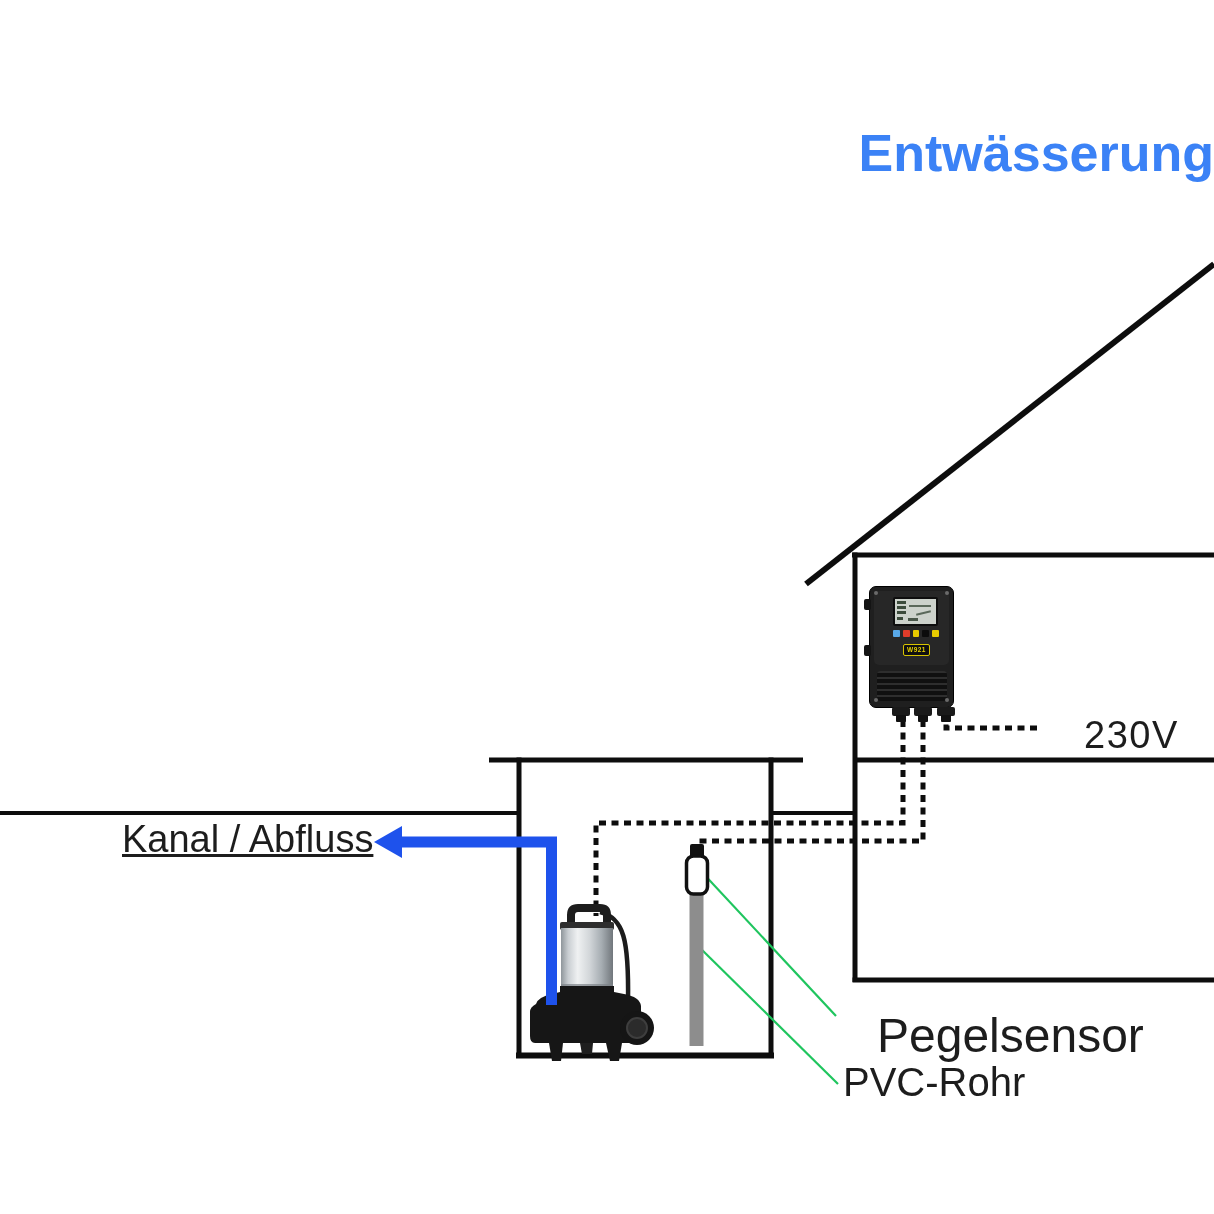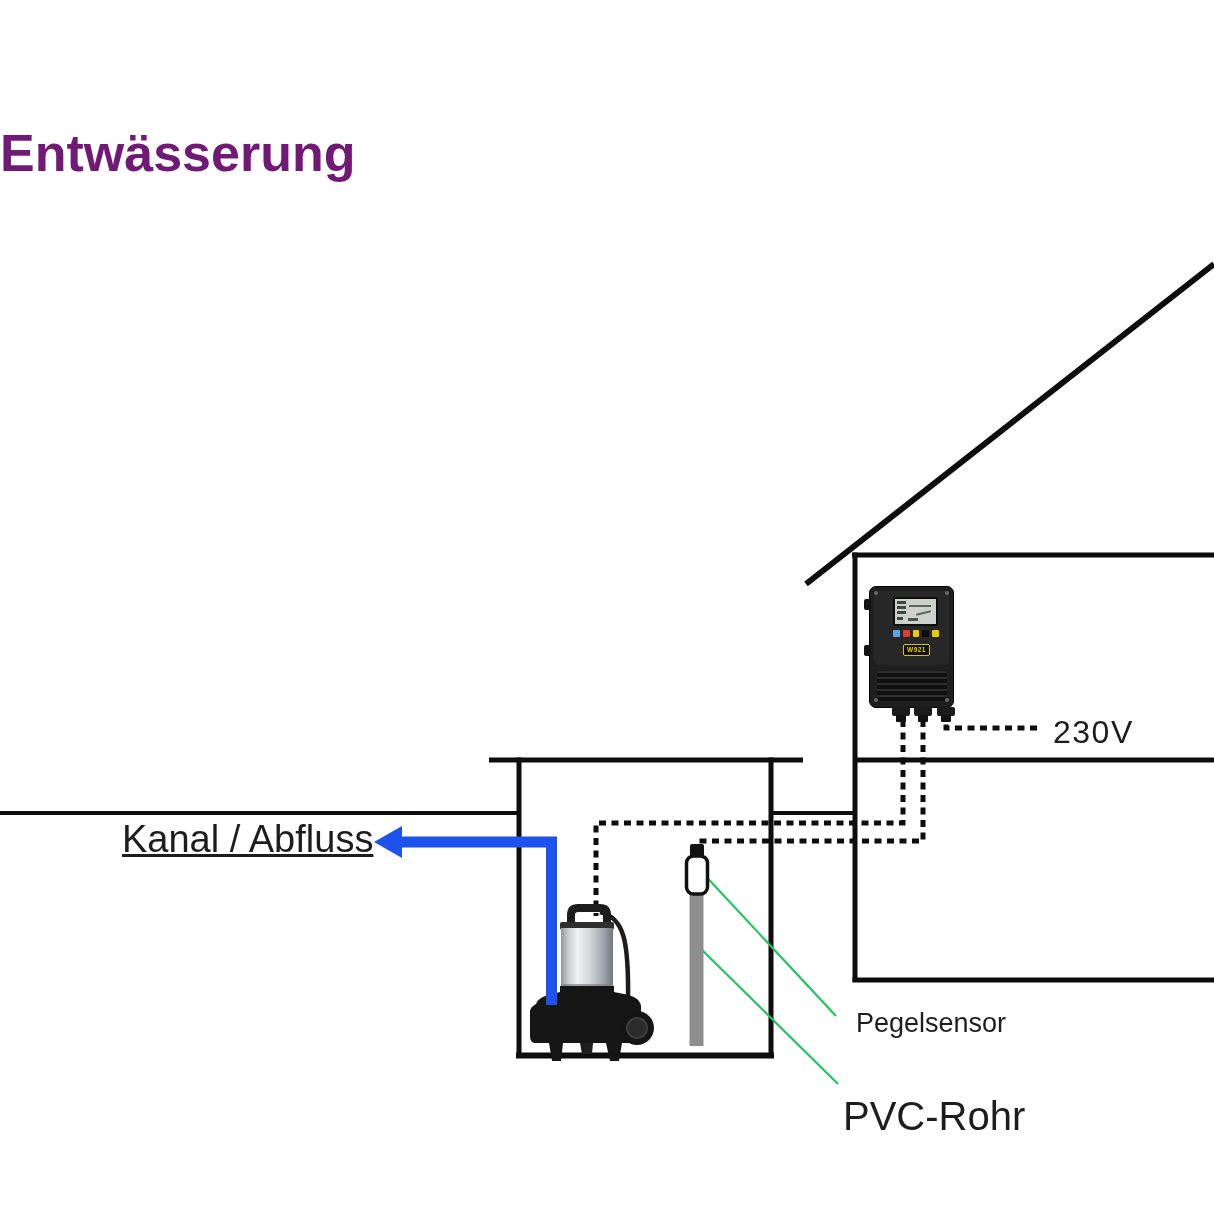--- a/index.html
+++ b/index.html
@@ -1,27 +1,27 @@
 <!DOCTYPE html>
 <html><head>
 <meta charset="utf-8">
 <style>
   html,body{margin:0;padding:0;background:#ffffff;}
   body{width:1214px;height:1214px;position:relative;overflow:hidden;
        font-family:"Liberation Sans", sans-serif;}
   .layer{position:absolute;left:0;top:0;}
 
   
-  .title{position:absolute;left:0;top:126px;width:1214px;text-align:left;
-         font-weight:700;font-size:52px;line-height:54px;color:#701a75;letter-spacing:0;}
+  .title{position:absolute;left:0;top:126px;width:1214px;text-align:right;
+         font-weight:700;font-size:52px;line-height:54px;color:#3b82f6;letter-spacing:0;}
   .lbl{position:absolute;color:#1d1d1d;font-weight:400;white-space:nowrap;}
   .lbl.drain {left:122px; top:818px; font-size:38px;text-decoration:underline;}
-  .lbl.volt  {left:1053px;top:714px; font-size:32px;letter-spacing:1.5px;}
-  .lbl.sensor{left:856px; top:1008px;font-size:27px;text-align:center;}
-  .lbl.pvc   {left:843px; top:1060px;font-size:40px;margin-top:34px;}
+  .lbl.volt  {left:1084px;top:714px; font-size:38px;letter-spacing:1.5px;}
+  .lbl.sensor{left:877px; top:1008px;font-size:48px;text-align:center;}
+  .lbl.pvc   {left:843px; top:1060px;font-size:40px;}
 
   
   .cbox{position:absolute;left:869px;top:586px;width:85px;height:122px;
         background:#1f1f1f;border:1px solid #000;border-radius:7px;box-sizing:border-box;z-index:3;}
   .cbox .ear{position:absolute;left:-6px;width:7px;height:11px;background:#141414;border-radius:2px;}
   .cbox .ear.e1{top:12px}.cbox .ear.e2{top:58px}
   .cbox .panel{position:absolute;left:4px;top:4px;width:75px;height:74px;
                background:#272727;border-radius:5px;}
   .cbox .lcd{position:absolute;left:23px;top:10px;width:45px;height:29px;
              background:#ccd2cb;border:2px solid #0e0e0e;border-radius:2px;box-sizing:border-box;}

